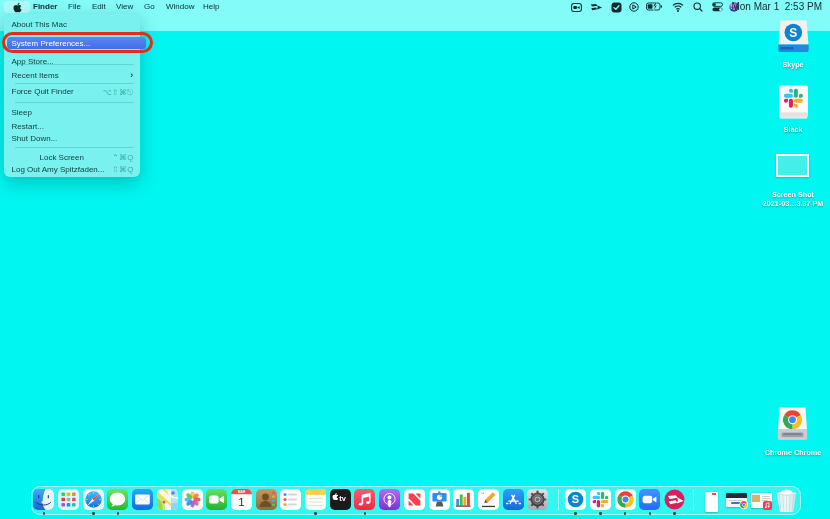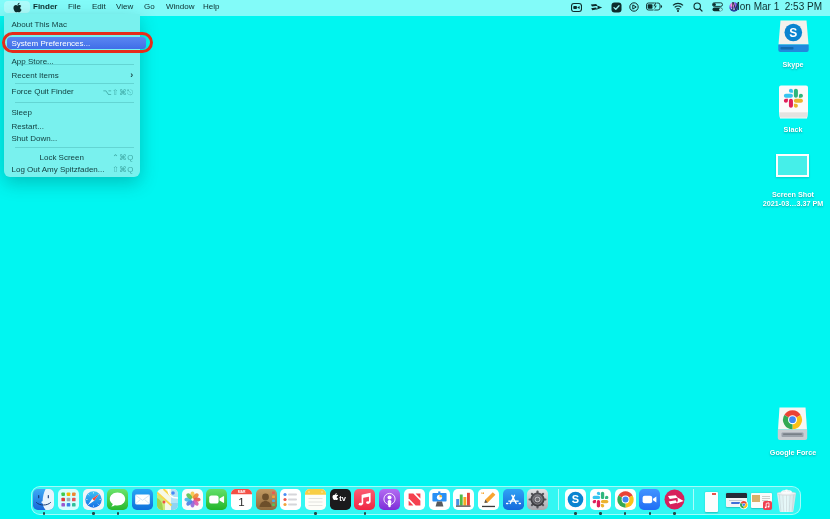--- a/index.html
+++ b/index.html
@@ -1,19 +1,19 @@
 <!DOCTYPE html>
 <html><head><meta charset="utf-8">
 <style>
 html,body{margin:0;padding:0;}
 #screen{position:relative;width:830px;height:519px;overflow:hidden;
   background:#00f6f1;
   font-family:"Liberation Sans",sans-serif;}
 
-#mbar{position:absolute;left:0;top:0;width:830px;height:16px;background:#82fbf9;}
+#mbar{position:absolute;left:0;top:0;width:830px;height:31px;background:#82fbf9;}
 .mitem{position:absolute;top:0;height:14px;line-height:14px;font-size:8px;color:#0c2d2d;}
 #applehl{position:absolute;left:4px;top:1px;width:26px;height:12px;border-radius:4px;background:rgba(255,255,255,0.35);}
 #mbar svg.stat{position:absolute;top:1.5px;}
 #mdate{position:absolute;top:0;right:8px;height:14px;line-height:14px;font-size:10px;color:#0c2d2d;}
 
 #menu{position:absolute;left:4px;top:14px;width:136px;height:163px;
   background:#79f1ee;border-radius:0 0 6px 6px;
   box-shadow:0 6px 18px rgba(0,60,60,0.28);}
 .mi{position:absolute;left:7.5px;font-size:8px;color:#103c3d;white-space:nowrap;transform:translateY(-50%);}
 .sc{position:absolute;right:6.5px;font-size:7.8px;color:#3fa9a5;transform:translateY(-50%);letter-spacing:0.3px;}
@@ -163,21 +163,21 @@
 <rect x="6" y="26.5" width="19" height="1.2" rx="0.6" fill="#6e757e"></rect>
 <g transform="translate(15.5,12.7)">
 <circle r="9.5" fill="#fff"></circle>
 <path d="M0 0 L-8.23 -4.75 A9.5 9.5 0 0 1 8.23 -4.75 Z" fill="#ea4335"></path>
 <path d="M0 0 L8.23 -4.75 A9.5 9.5 0 0 1 0 9.5 Z" fill="#fbc117"></path>
 <path d="M0 0 L0 9.5 A9.5 9.5 0 0 1 -8.23 -4.75 Z" fill="#34a853"></path>
 <circle r="4.5" fill="#fff"></circle>
           <circle r="3.4" fill="#4285f4"></circle>
 </g>
 </svg>
-<div class="dlab" style="left:793px;top:448px;">Google Force</div>
+<div class="dlab" style="left:793px;top:448px;">Chrome Chrome</div>
 </div>
 
 <div id="dock"></div>
 <div id="dockicons">
 
 <svg class="di" style="left:33.3px" viewBox="0 0 21 21">
         <defs>
           <linearGradient id="fnd" x1="0" y1="0" x2="0" y2="1">
             <stop offset="0" stop-color="#3eaaf5"></stop>
             <stop offset="1" stop-color="#1667d9"></stop>

